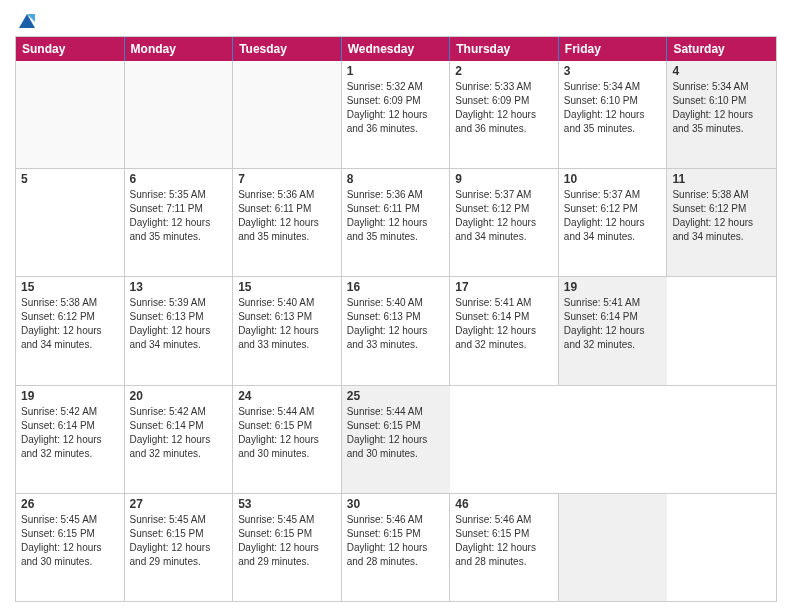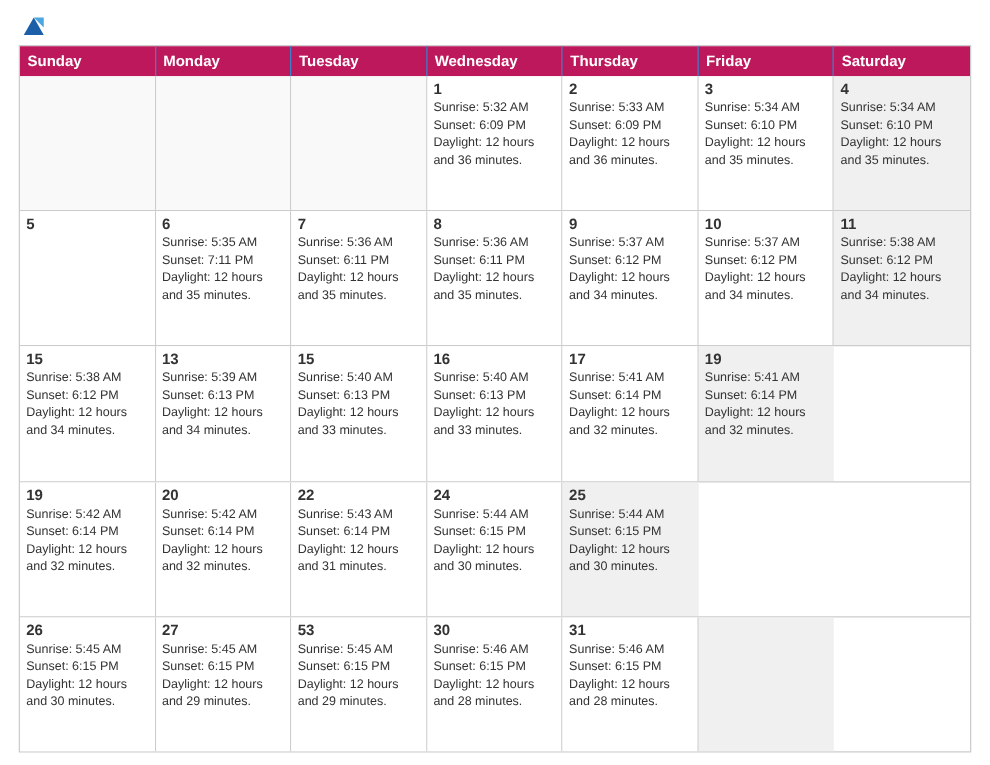--- a/index.html
+++ b/index.html
@@ -260,26 +260,20 @@
 Sunset: 6:14 PM
 Daylight: 12 hours and 32 minutes.</div>
           </div>
           <div class="cal-cell">
             <span class="day-number">20</span>
             <div class="day-info">Sunrise: 5:42 AM
 Sunset: 6:14 PM
 Daylight: 12 hours and 32 minutes.</div>
           </div>
           <div class="cal-cell">
-            <span class="day-number">22</span>
-            <div class="day-info">Sunrise: 5:43 AM
-Sunset: 6:14 PM
-Daylight: 12 hours and 31 minutes.</div>
-          </div>
-          <div class="cal-cell">
             <span class="day-number">24</span>
             <div class="day-info">Sunrise: 5:44 AM
 Sunset: 6:15 PM
 Daylight: 12 hours and 30 minutes.</div>
           </div>
           <div class="cal-cell shaded">
             <span class="day-number">25</span>
             <div class="day-info">Sunrise: 5:44 AM
 Sunset: 6:15 PM
 Daylight: 12 hours and 30 minutes.</div>
@@ -304,21 +298,21 @@
 Sunset: 6:15 PM
 Daylight: 12 hours and 29 minutes.</div>
           </div>
           <div class="cal-cell">
             <span class="day-number">30</span>
             <div class="day-info">Sunrise: 5:46 AM
 Sunset: 6:15 PM
 Daylight: 12 hours and 28 minutes.</div>
           </div>
           <div class="cal-cell">
-            <span class="day-number">31</span>
+            <span class="day-number">46</span>
             <div class="day-info">Sunrise: 5:46 AM
 Sunset: 6:15 PM
 Daylight: 12 hours and 28 minutes.</div>
           </div>
           <div class="cal-cell empty shaded"></div>
         </div>
       </div>
   </div>
 </div>
 

